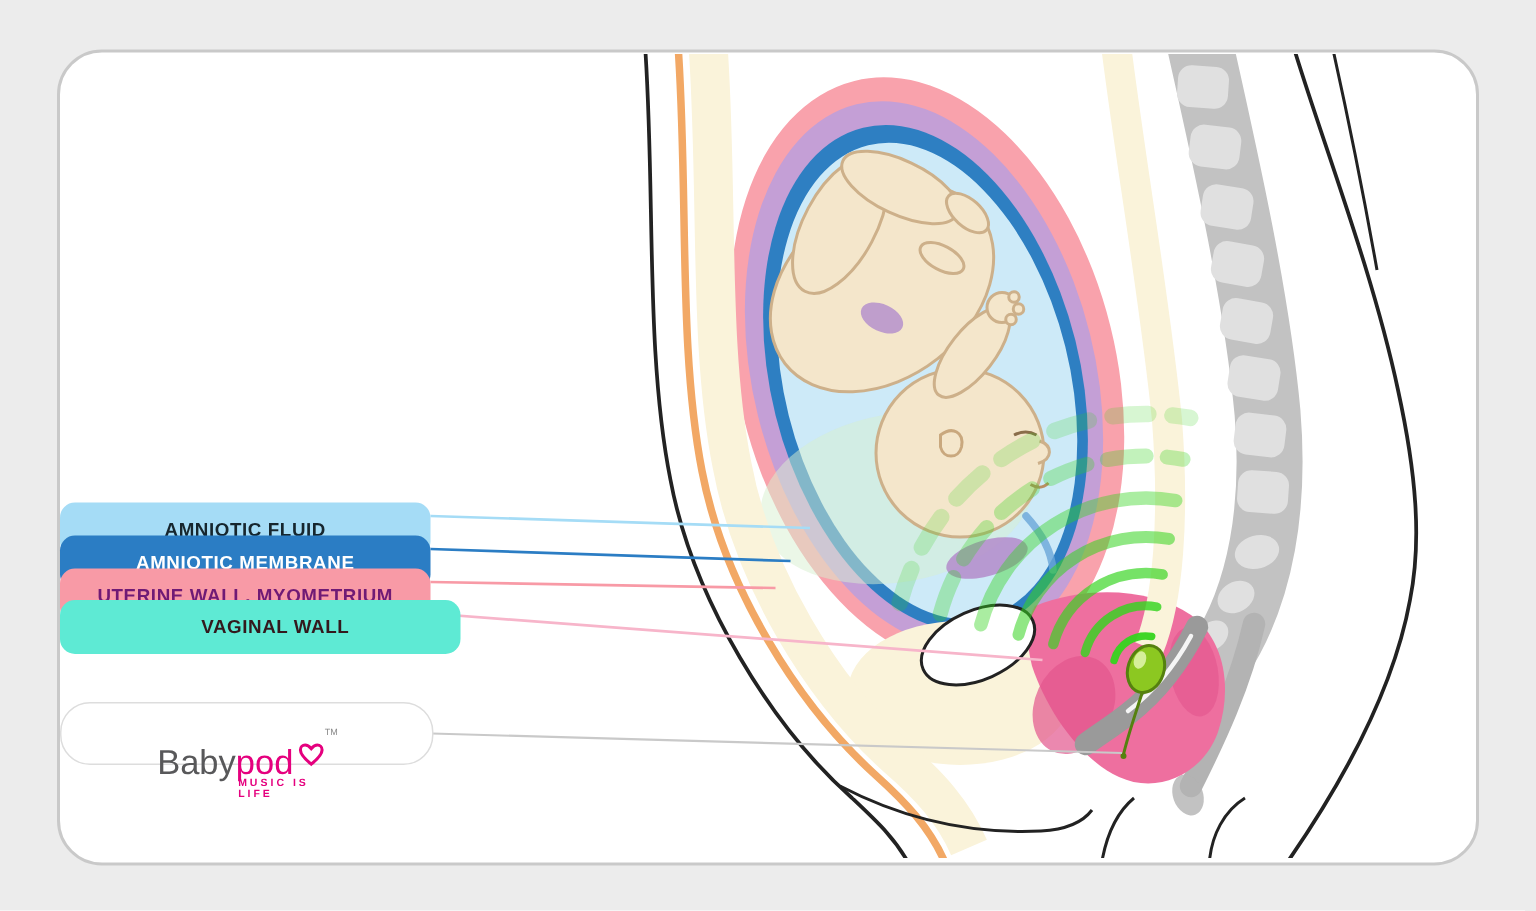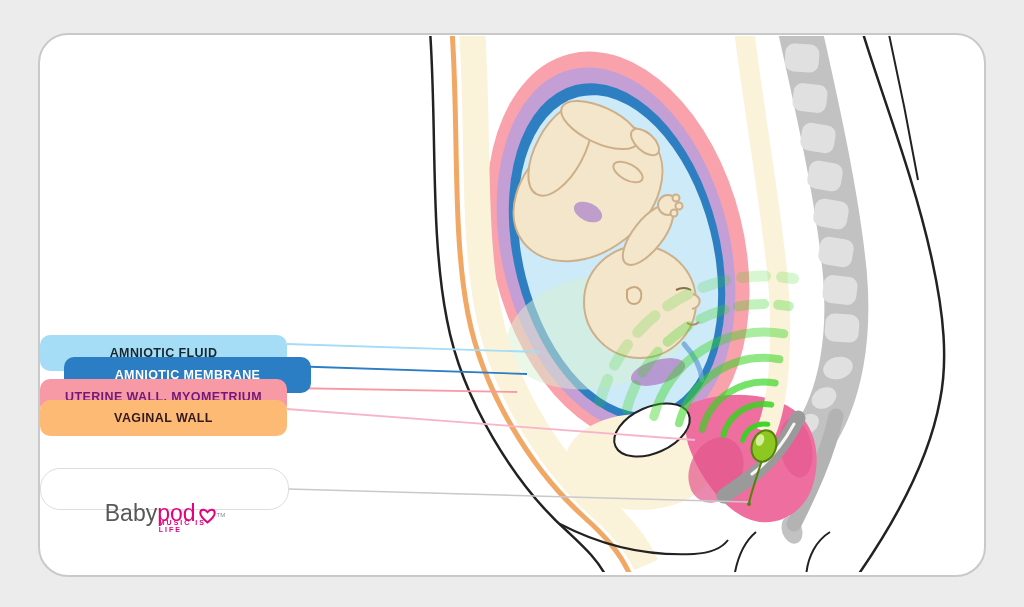--- a/index.html
+++ b/index.html
@@ -16,21 +16,21 @@
   .pill{
     position:absolute;left:40px;width:247px;height:36px;
     border-radius:10px;display:flex;align-items:center;justify-content:center;
     font-size:12.5px;font-weight:bold;letter-spacing:.4px;z-index:5;
   }
   .logo-pill{
     position:absolute;left:40px;top:468px;width:247px;height:40px;
     background:#fff;border:1px solid #ddd;border-radius:20px;
     display:flex;align-items:center;justify-content:center;z-index:5;
   }
-  .logo-block{position:relative;display:flex;align-items:flex-end;height:32px;margin-top:44px;}
+  .logo-block{position:relative;display:flex;align-items:flex-start;height:32px;margin-top:44px;}
   .logo-baby{font-size:23px;font-weight:400;}
   .logo-pod{font-size:23px;font-weight:normal;}
   .logo-heart{margin-left:3px;margin-bottom:2px;}
   .logo-tm{font-size:6px;color:#888;position:relative;top:-9px;left:1px;}
   .logo-tagline{
     position:absolute;left:54px;top:24px;font-size:7px;letter-spacing:2px;font-weight:bold;
   }
 </style>
 </head>
 <body>
@@ -146,27 +146,27 @@
       <path d="M 287 388 L 517 392" stroke="#f89aa6"></path>
       <path d="M 287 409 L 695 440" stroke="#f7b5ca"></path>
       <path d="M 288 489 L 748 502" stroke-width="1.4" stroke="#c9c9c9"></path>
     </g>
   </g>
 </svg>
 
 <div class="pill" style="top: 335px; background-color: rgb(165, 220, 246); color: rgb(22, 38, 46);">
   <span>AMNIOTIC FLUID</span>
 </div>
-<div class="pill" style="top: 357px; background-color: rgb(43, 125, 196); color: rgb(255, 255, 255); margin-left: 24px;">
+<div class="pill" style="top: 357px; background-color: rgb(43, 125, 196); color: rgb(255, 255, 255);">
   <span>AMNIOTIC MEMBRANE</span>
 </div>
 <div class="pill" style="top: 379px; background-color: rgb(248, 154, 166); color: #701a75;">
   <span>UTERINE WALL. MYOMETRIUM</span>
 </div>
-<div class="pill" style="top: 400px; background-color: #fdba74; color: rgb(51, 25, 29);">
+<div class="pill" style="top: 400px; background-color: #5eead4; color: rgb(51, 25, 29); padding-left: 20px;">
   <span>VAGINAL WALL</span>
 </div>
 
 <div class="logo-pill">
   <div class="logo-block">
     <span class="logo-baby" style="color: rgb(88, 88, 90);">Baby</span>
       <span class="logo-pod" style="color: rgb(229, 0, 126);">pod</span>
     <svg class="logo-heart" width="17" height="17" viewBox="0 0 20 20">
       <path d="M10 17 C4 12 1.5 8.5 1.5 5.8 C1.5 3.4 3.3 2 5.2 2 C7 2 8.6 3.2 10 4.8 C11.4 3.2 13 2 14.8 2 C16.7 2 18.5 3.4 18.5 5.8 C18.5 8.5 16 12 10 17 Z" fill="none" stroke="#e5007e" stroke-width="2.4"></path>
     </svg>

